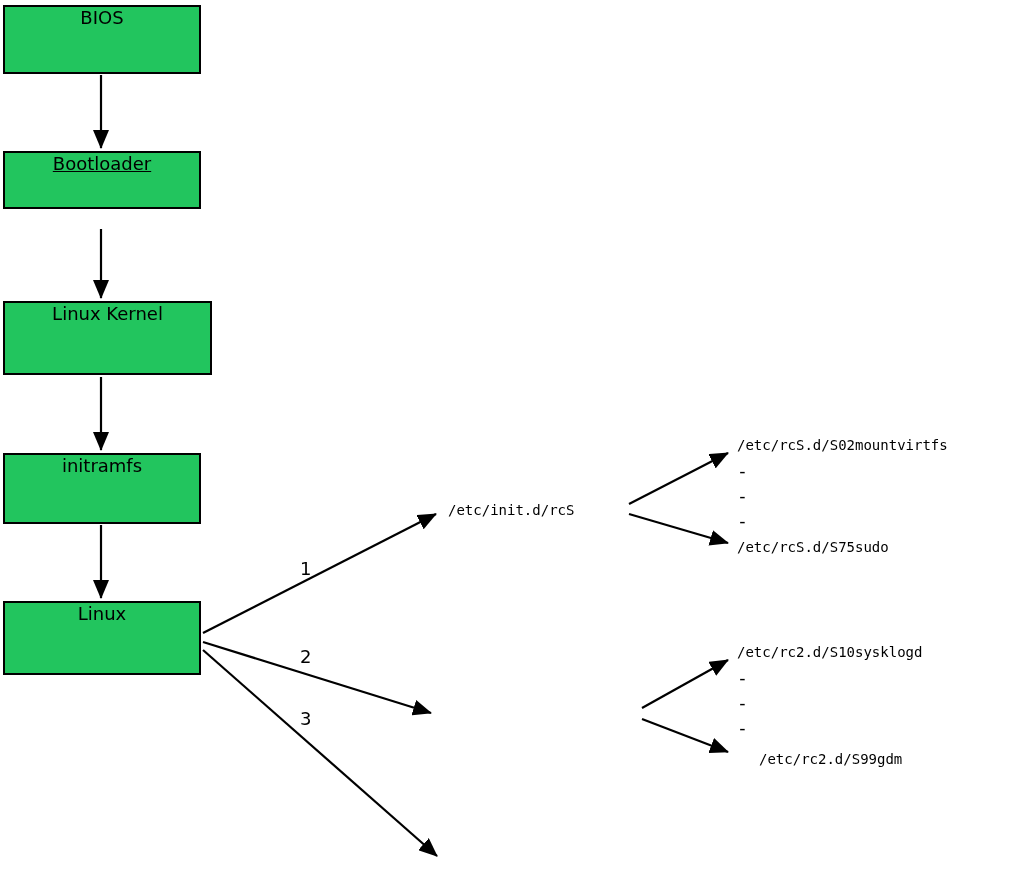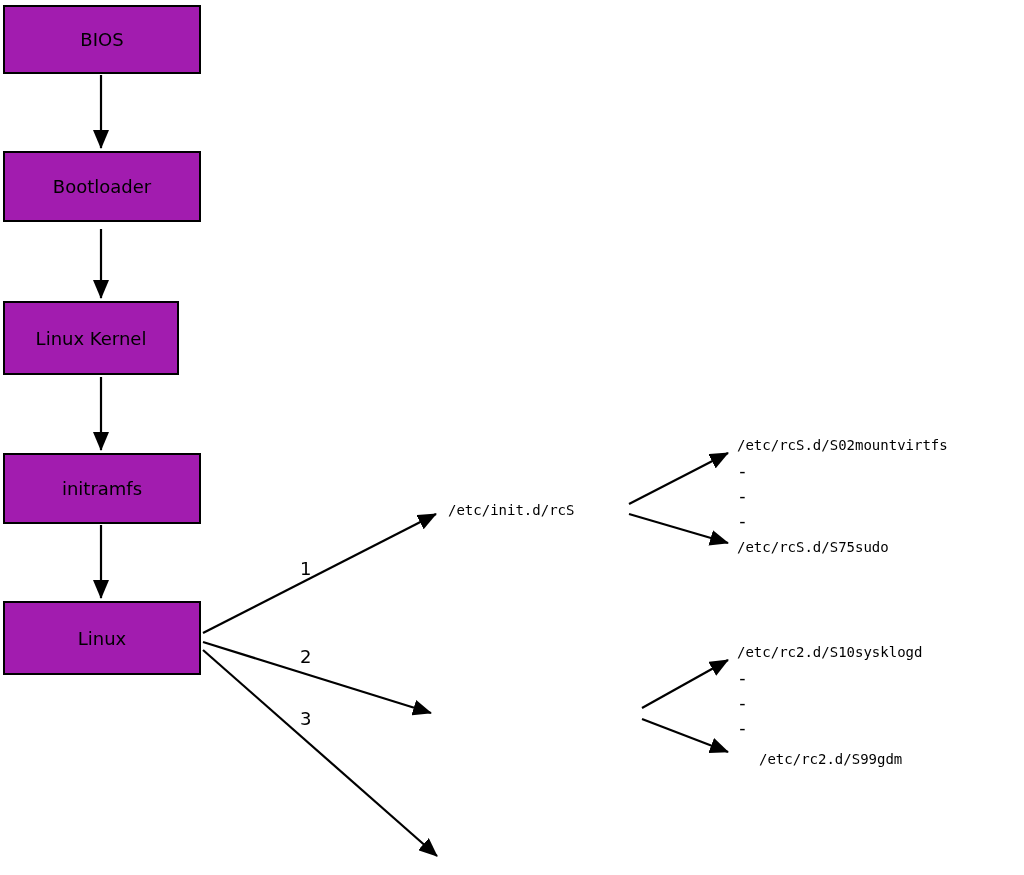--- a/index.html
+++ b/index.html
@@ -16,31 +16,30 @@
     color: #000;
     overflow: hidden;
   }
   svg.arrows {
     position: absolute;
     left: 0; top: 0;
     width: 1024px; height: 875px;
   }
   .box {
     position: absolute;
-    background: #a21caf;
+    background: #22c55e;
     border: 2px solid #000;
     display: flex;
-    align-items: center;
     justify-content: center;
     font-size: 18px;
     box-sizing: border-box;
   }
   .b-bios       { left: 3px;  top: 5px;   width: 198px; height: 69px; }
-  .b-bootloader { left: 3px;  top: 151px; width: 198px; height: 71px; }
-  .b-kernel     { left: 3px;  top: 301px; width: 176px; height: 74px; }
+  .b-bootloader { left: 3px;  top: 151px; width: 198px; height: 58px; text-decoration: underline; }
+  .b-kernel     { left: 3px;  top: 301px; width: 209px; height: 74px; }
   .b-initramfs  { left: 3px;  top: 453px; width: 198px; height: 71px; }
   .b-init       { left: 3px;  top: 601px; width: 198px; height: 74px; }
 
   .caption {
     position: absolute;
     left: 358px; top: 104px;
     font-size: 18px;
     white-space: nowrap;
   }
   .mono {

